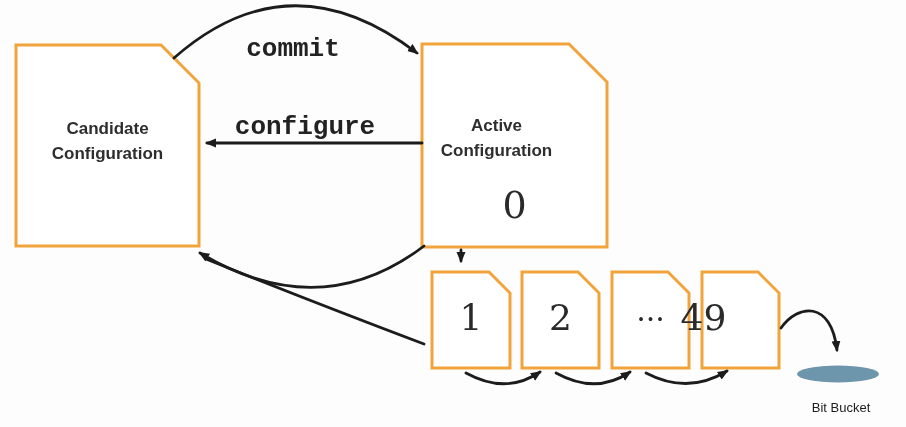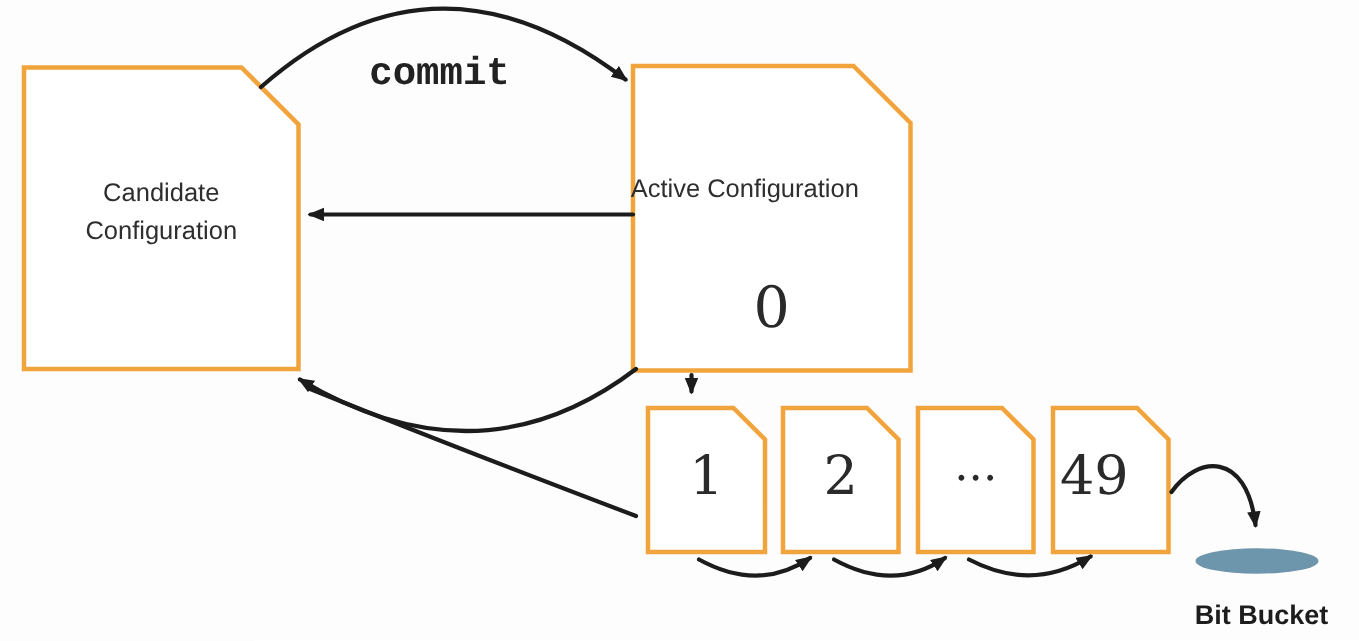--- a/index.html
+++ b/index.html
@@ -12,25 +12,25 @@
   }
   svg.layer{position:absolute;left:0;top:0;width:906px;height:427px;}
   .doc{fill:#ffffff;stroke:#F2A43C;stroke-width:3;stroke-linejoin:miter;}
   .edge{fill:none;stroke:#1C1C1C;stroke-width:2.8;stroke-linecap:round;}
   .bucket{fill:#6D95AB;stroke:none;}
   .lbl{position:absolute;color:#2B2B2B;text-align:center;}
   .mono{
     font-family:"Liberation Mono", monospace;
     font-weight:bold;font-size:26px;color:#222222;white-space:nowrap;
   }
-  .node-title{font-weight:normal;font-size:17px;line-height:25px;color:#2e2e2e;}
+  .node-title{font-weight:bold;font-size:17px;line-height:25px;color:#2e2e2e;}
   .num{font-family:"DejaVu Serif", serif;font-size:36px;line-height:42px;color:#2a2a2a;}
   .zero{font-family:"DejaVu Serif", serif;font-size:38px;color:#2a2a2a;}
   .var{font-family:"DejaVu Serif", serif;font-style:italic;font-weight:bold;}
-  .bucket-lbl{font-weight:bold;font-size:18px;letter-spacing:0px;color:#1d1d1d;white-space:nowrap;}
+  .bucket-lbl{font-weight:normal;font-size:13px;letter-spacing:0px;color:#1d1d1d;white-space:nowrap;}
 </style>
 </head>
 <body>
 
 <div class="canvas">
 
   <svg class="layer" viewBox="0 0 906 427">
     <defs>
       <marker id="ah" markerUnits="userSpaceOnUse" markerWidth="14" markerHeight="12" refX="9" refY="4.5" orient="auto">
         <path d="M0,0 L11,4.5 L0,9 z" fill="#1C1C1C"></path>
@@ -65,22 +65,23 @@
   </svg>
 
   <div class="lbl node-title" style="left:26px;top:116px;width:163px;">Candidate Configuration</div>
 
   <div class="lbl node-title" style="left:414px;top:113px;width:165px;">Active Configuration</div>
 
   <div class="lbl zero" style="left:432px;top:183px;width:165px;">0</div>
 
   <div class="lbl mono" style="left:203px;top:34px;width:180px;">commit</div>
 
+  <div class="lbl mono" style="left:215px;top:112px;width:180px;">configure</div>
 
 
   <div class="lbl num" style="left:432px;top:297px;width:78px;">1</div>
   <div class="lbl num" style="left:522px;top:297px;width:77px;">2</div>
   <div class="lbl num" style="left:612px;top:290px;width:77px;font-size:30px;">...</div>
-  <div class="lbl num" style="left:702px;top:297px;width:55px;">49</div>
+  <div class="lbl num" style="left:676px;top:297px;width:55px;">49</div>
 
   <div class="lbl bucket-lbl" style="left:777px;top:400px;width:128px;">Bit Bucket</div>
 
 </div>
 
 </body></html>

